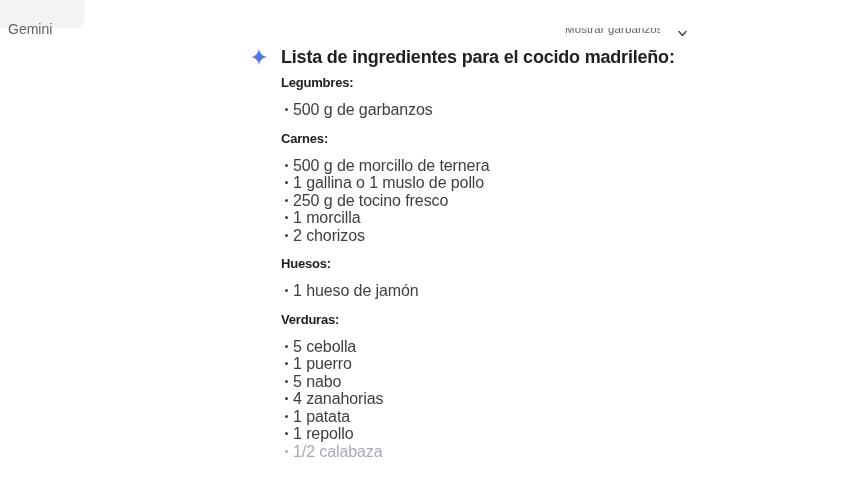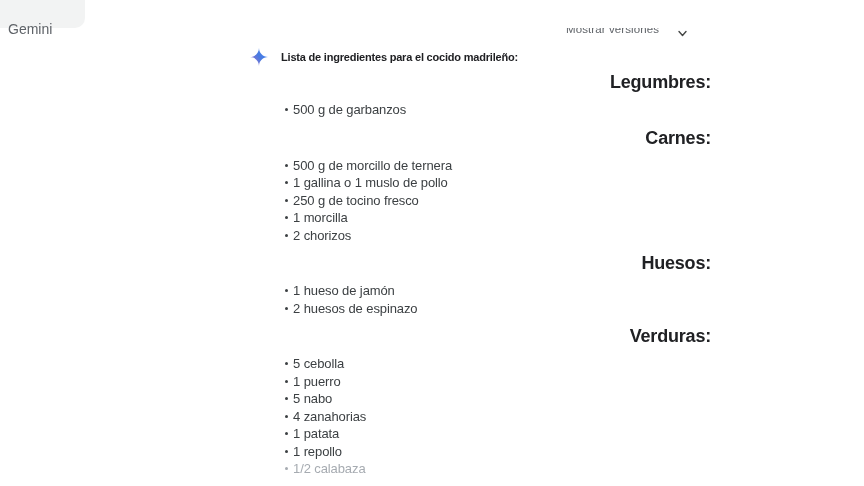--- a/index.html
+++ b/index.html
@@ -57,41 +57,40 @@
   .response {
     position: absolute; left: 281px; top: 49px;
     width: 430px;
   }
   .sparkle {
     position: absolute; left: -31px; top: -1px;
     width: 18px; height: 18px;
   }
   .title {
     margin: 0 0 8px 0;
-    font-size: 11px; font-weight: 700;
+    font-size: 18px; font-weight: 700;
     line-height: 17px;
     letter-spacing: -0.2px;
     color: #202124;
   }
   .sec-heading {
     margin: 0 0 10px 0;
-    font-size: 18px; font-weight: 700;
+    font-size: 13px; font-weight: 700;
     line-height: 17px;
     letter-spacing: -0.2px;
     color: #202124;
-    text-align: right;
   }
   ul.ing-list {
     list-style: none;
     margin: 0 0 11px 0;
     padding: 0 0 0 12px;
   }
   ul.ing-list li {
     position: relative;
-    font-size: 13px;
+    font-size: 16px;
     line-height: 17.5px;
     letter-spacing: -0.1px;
     color: #3c4043;
   }
   ul.ing-list li::before {
     content: "";
     position: absolute; left: -8px; top: 7px;
     width: 3px; height: 3px;
     border-radius: 50%;
     background: currentColor;
@@ -101,21 +100,21 @@
 </style>
 </head>
 <body>
 
 <div class="logo-block">
   <span class="logo-text">Gemini</span>
 </div>
 
 <button class="drafts-btn">
   <span class="drafts-text-clip">
-    <span>Mostrar versiones</span>
+    <span>Mostrar garbanzos</span>
   </span>
   <span class="drafts-chevron">
     <svg width="11" height="11" viewBox="0 0 11 11">
       <path d="M2 3.5 L5.5 7.5 L9 3.5" fill="none" stroke="currentColor" stroke-width="1.4" stroke-linecap="round" stroke-linejoin="round"></path>
     </svg>
   </span>
 </button>
 
 <div class="response">
   <span class="sparkle">
@@ -140,21 +139,20 @@
       <ul class="ing-list">
         <li>500 g de morcillo de ternera</li>
         <li>1 gallina o 1 muslo de pollo</li>
         <li>250 g de tocino fresco</li>
         <li>1 morcilla</li>
         <li>2 chorizos</li>
       </ul>
       <p class="sec-heading">Huesos:</p>
       <ul class="ing-list">
         <li>1 hueso de jamón</li>
-        <li>2 huesos de espinazo</li>
       </ul>
       <p class="sec-heading">Verduras:</p>
       <ul class="ing-list">
         <li>5 cebolla</li>
         <li>1 puerro</li>
         <li>5 nabo</li>
         <li>4 zanahorias</li>
         <li>1 patata</li>
         <li>1 repollo</li>
         <li>1/2 calabaza</li>

